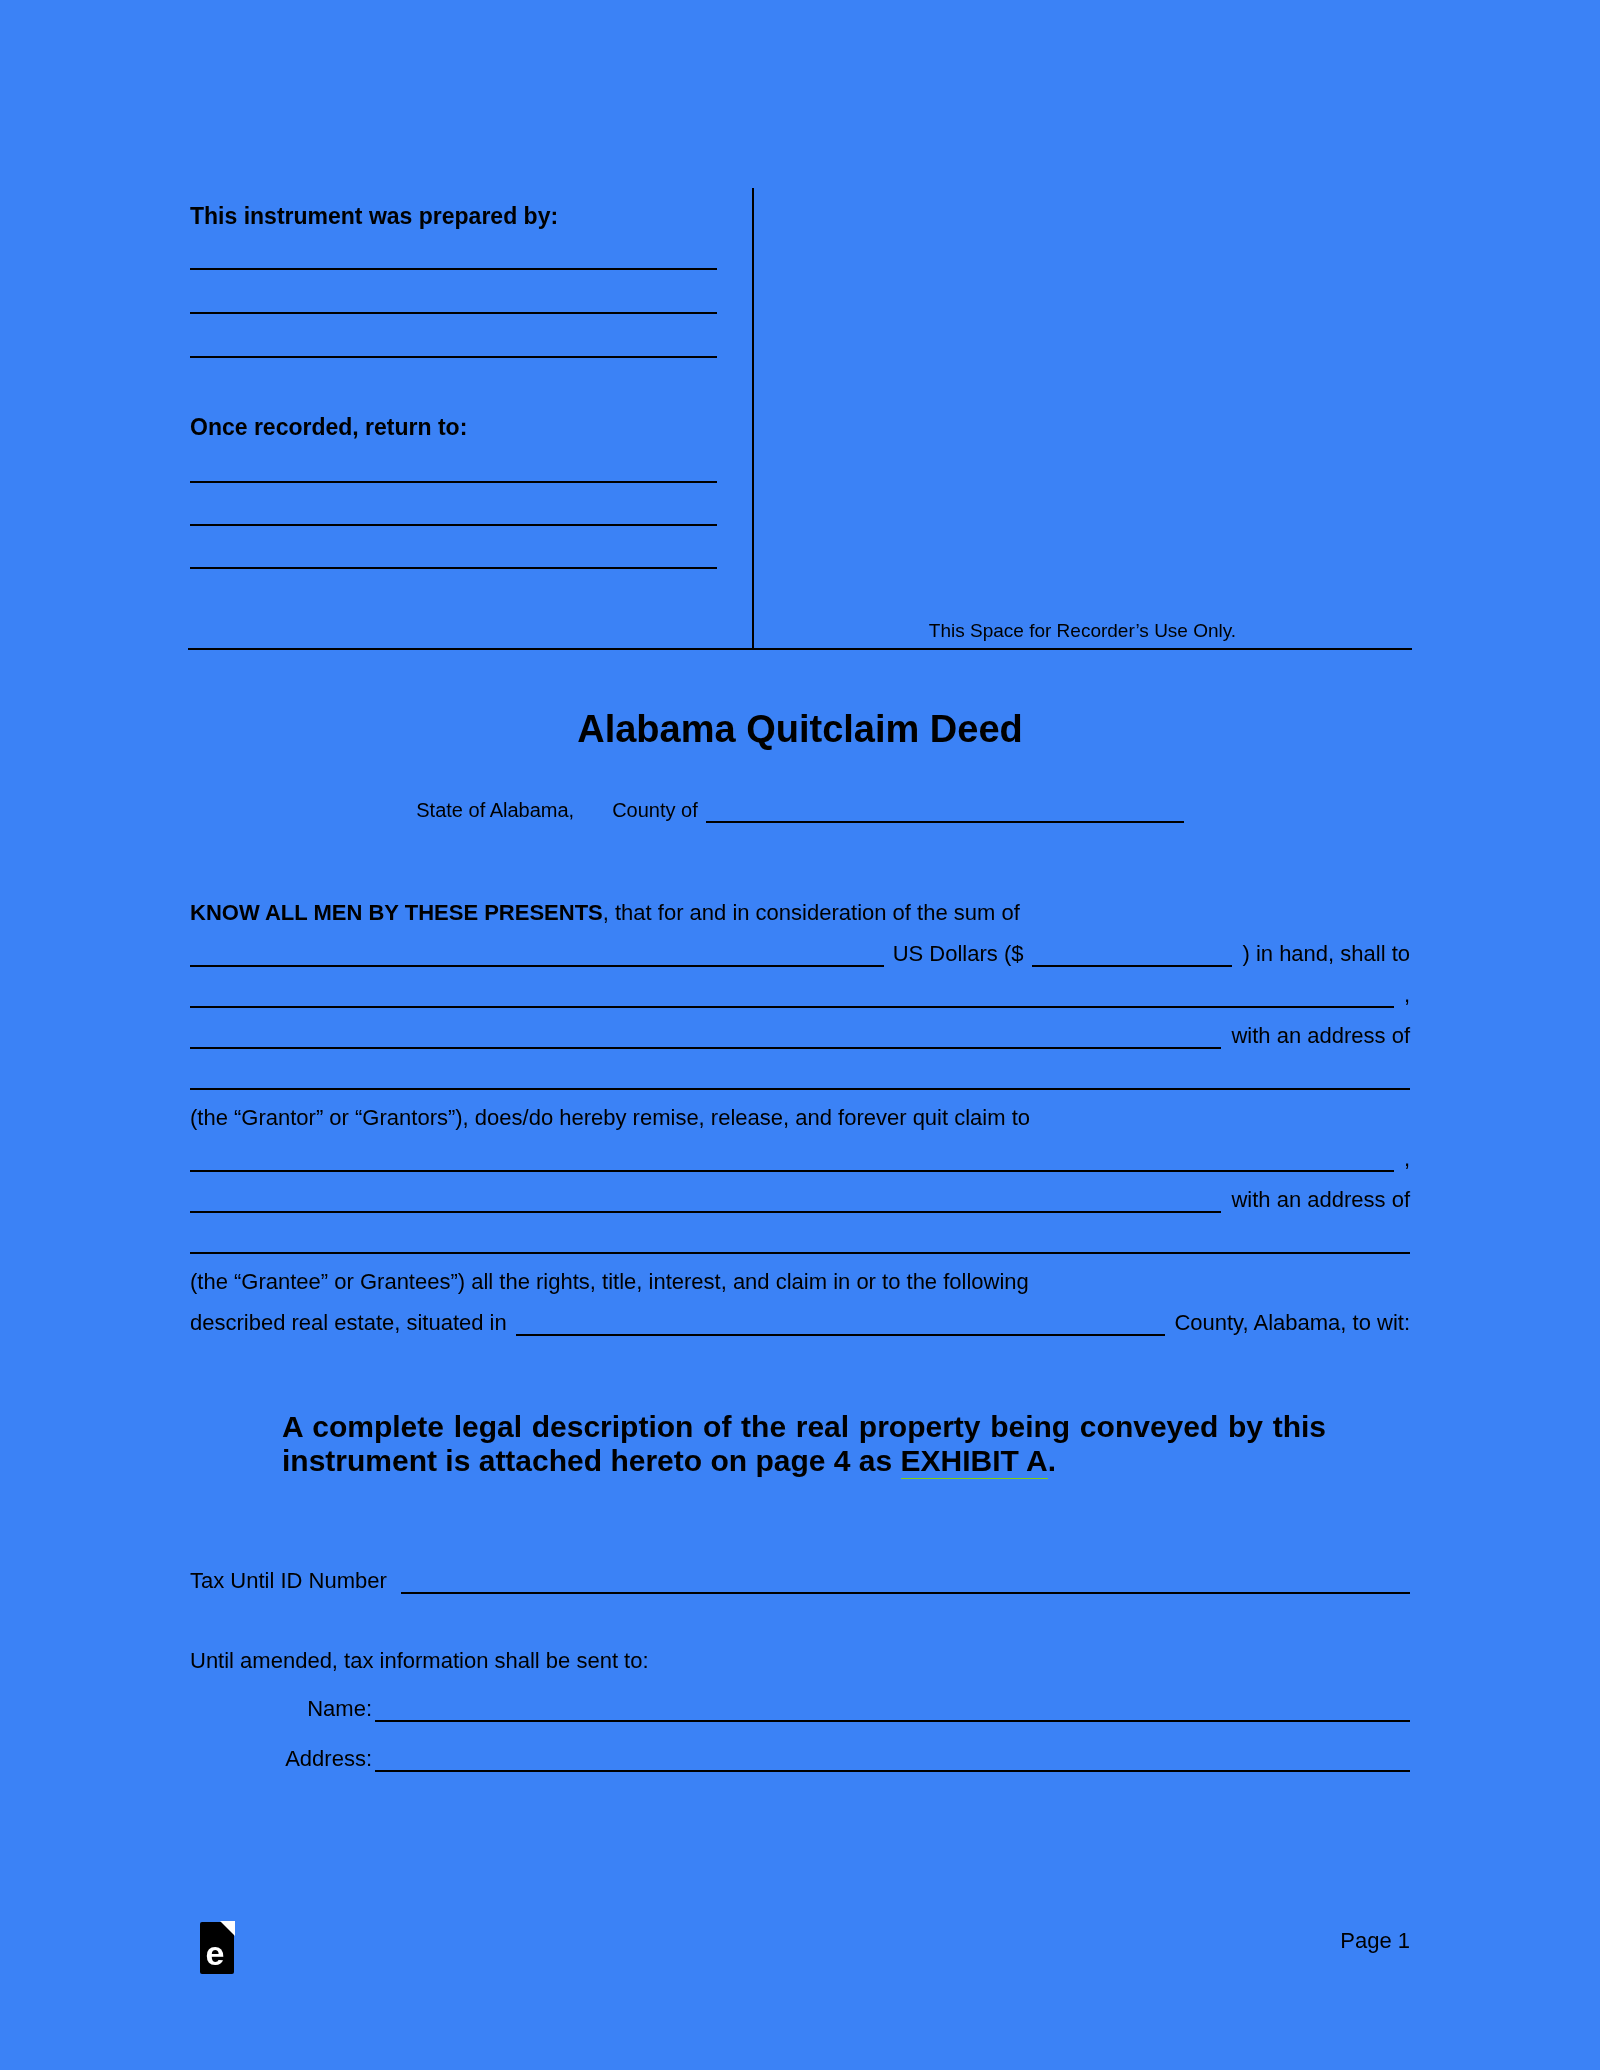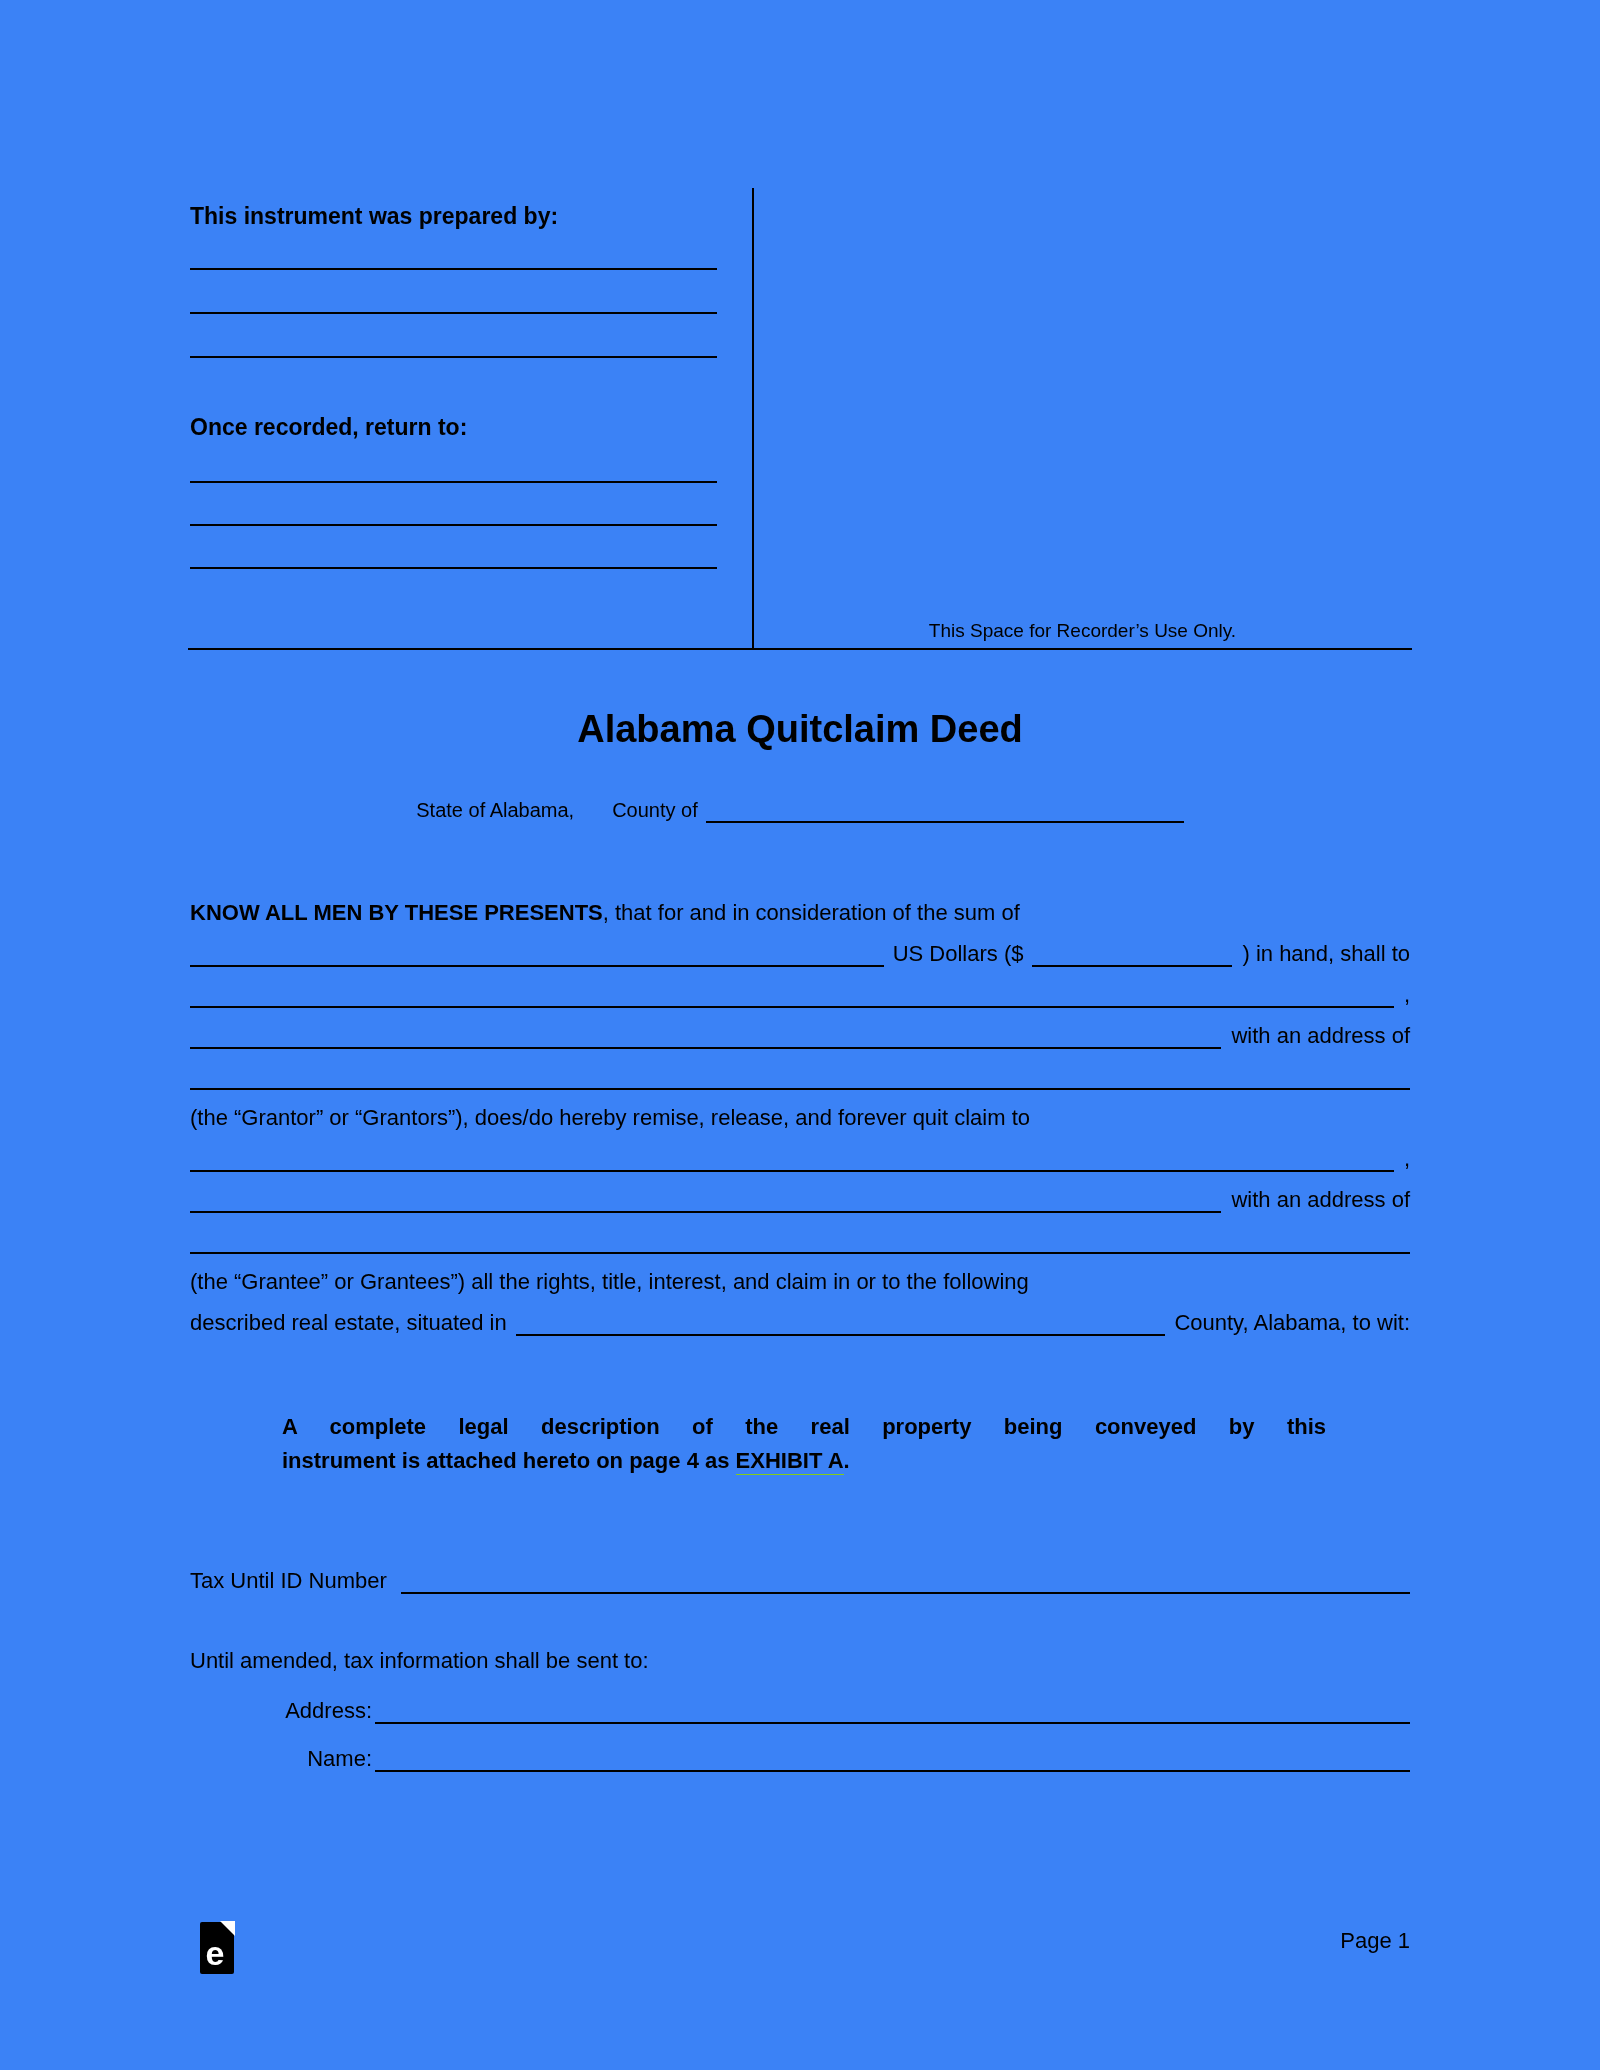--- a/index.html
+++ b/index.html
@@ -37,21 +37,21 @@
   .prow { display:flex; align-items:flex-end; height:41px; }
   .prow .blank { border-bottom:2px solid #000; height:30px; }
   .prow .fill { flex:1; }
   .prow .w200 { width:200px; }
   .prow .mx { margin-left:9px; margin-right:9px; }
   .prow .ml { margin-left:10px; }
   b.caps { font-weight:bold; }
 
   .legal {
     margin:74px 84px 0 92px;
-    font-weight:bold; font-size:22px; line-height:34px;
+    font-weight:bold; font-size:30px; line-height:34px;
   }
   .legal .l1 { text-align:justify; text-align-last:justify; }
   .legal .exhibit { border-bottom:1px solid #84cc16; padding-bottom:1px;margin-top:12px; }
 
   .tax-parcel { margin-top:80px; display:flex; align-items:flex-end; height:36px; }
   .tax-parcel .blank { flex:1; border-bottom:2px solid #000; height:30px; margin-left:14px; }
 
   .homestead { margin-top:38px; display:flex; align-items:center; height:40px; }
   .cbx {
     width:31px; height:35px; border:3px solid #000; background:#fff;
@@ -159,26 +159,26 @@
     </div>
 
     <div class="tax-parcel">
       <span>Tax Until ID Number</span>
       <span class="blank"></span>
     </div>
 
 
     <div class="tax-intro">Until amended, tax information shall be sent to:</div>
 
+    <div class="send-row name">
+      <span class="send-label">Name:</span>
+      <span class="blank"></span>
+    </div>
     <div class="send-row addr">
       <span class="send-label">Address:</span>
-      <span class="blank"></span>
-    </div>
-    <div class="send-row name">
-      <span class="send-label">Name:</span>
       <span class="blank"></span>
     </div>
 
   </div>
 
   <div class="logo">
     <span class="fold"></span>
     <span class="letter">e</span>
   </div>
   <div class="page-num">Page 1</div>

